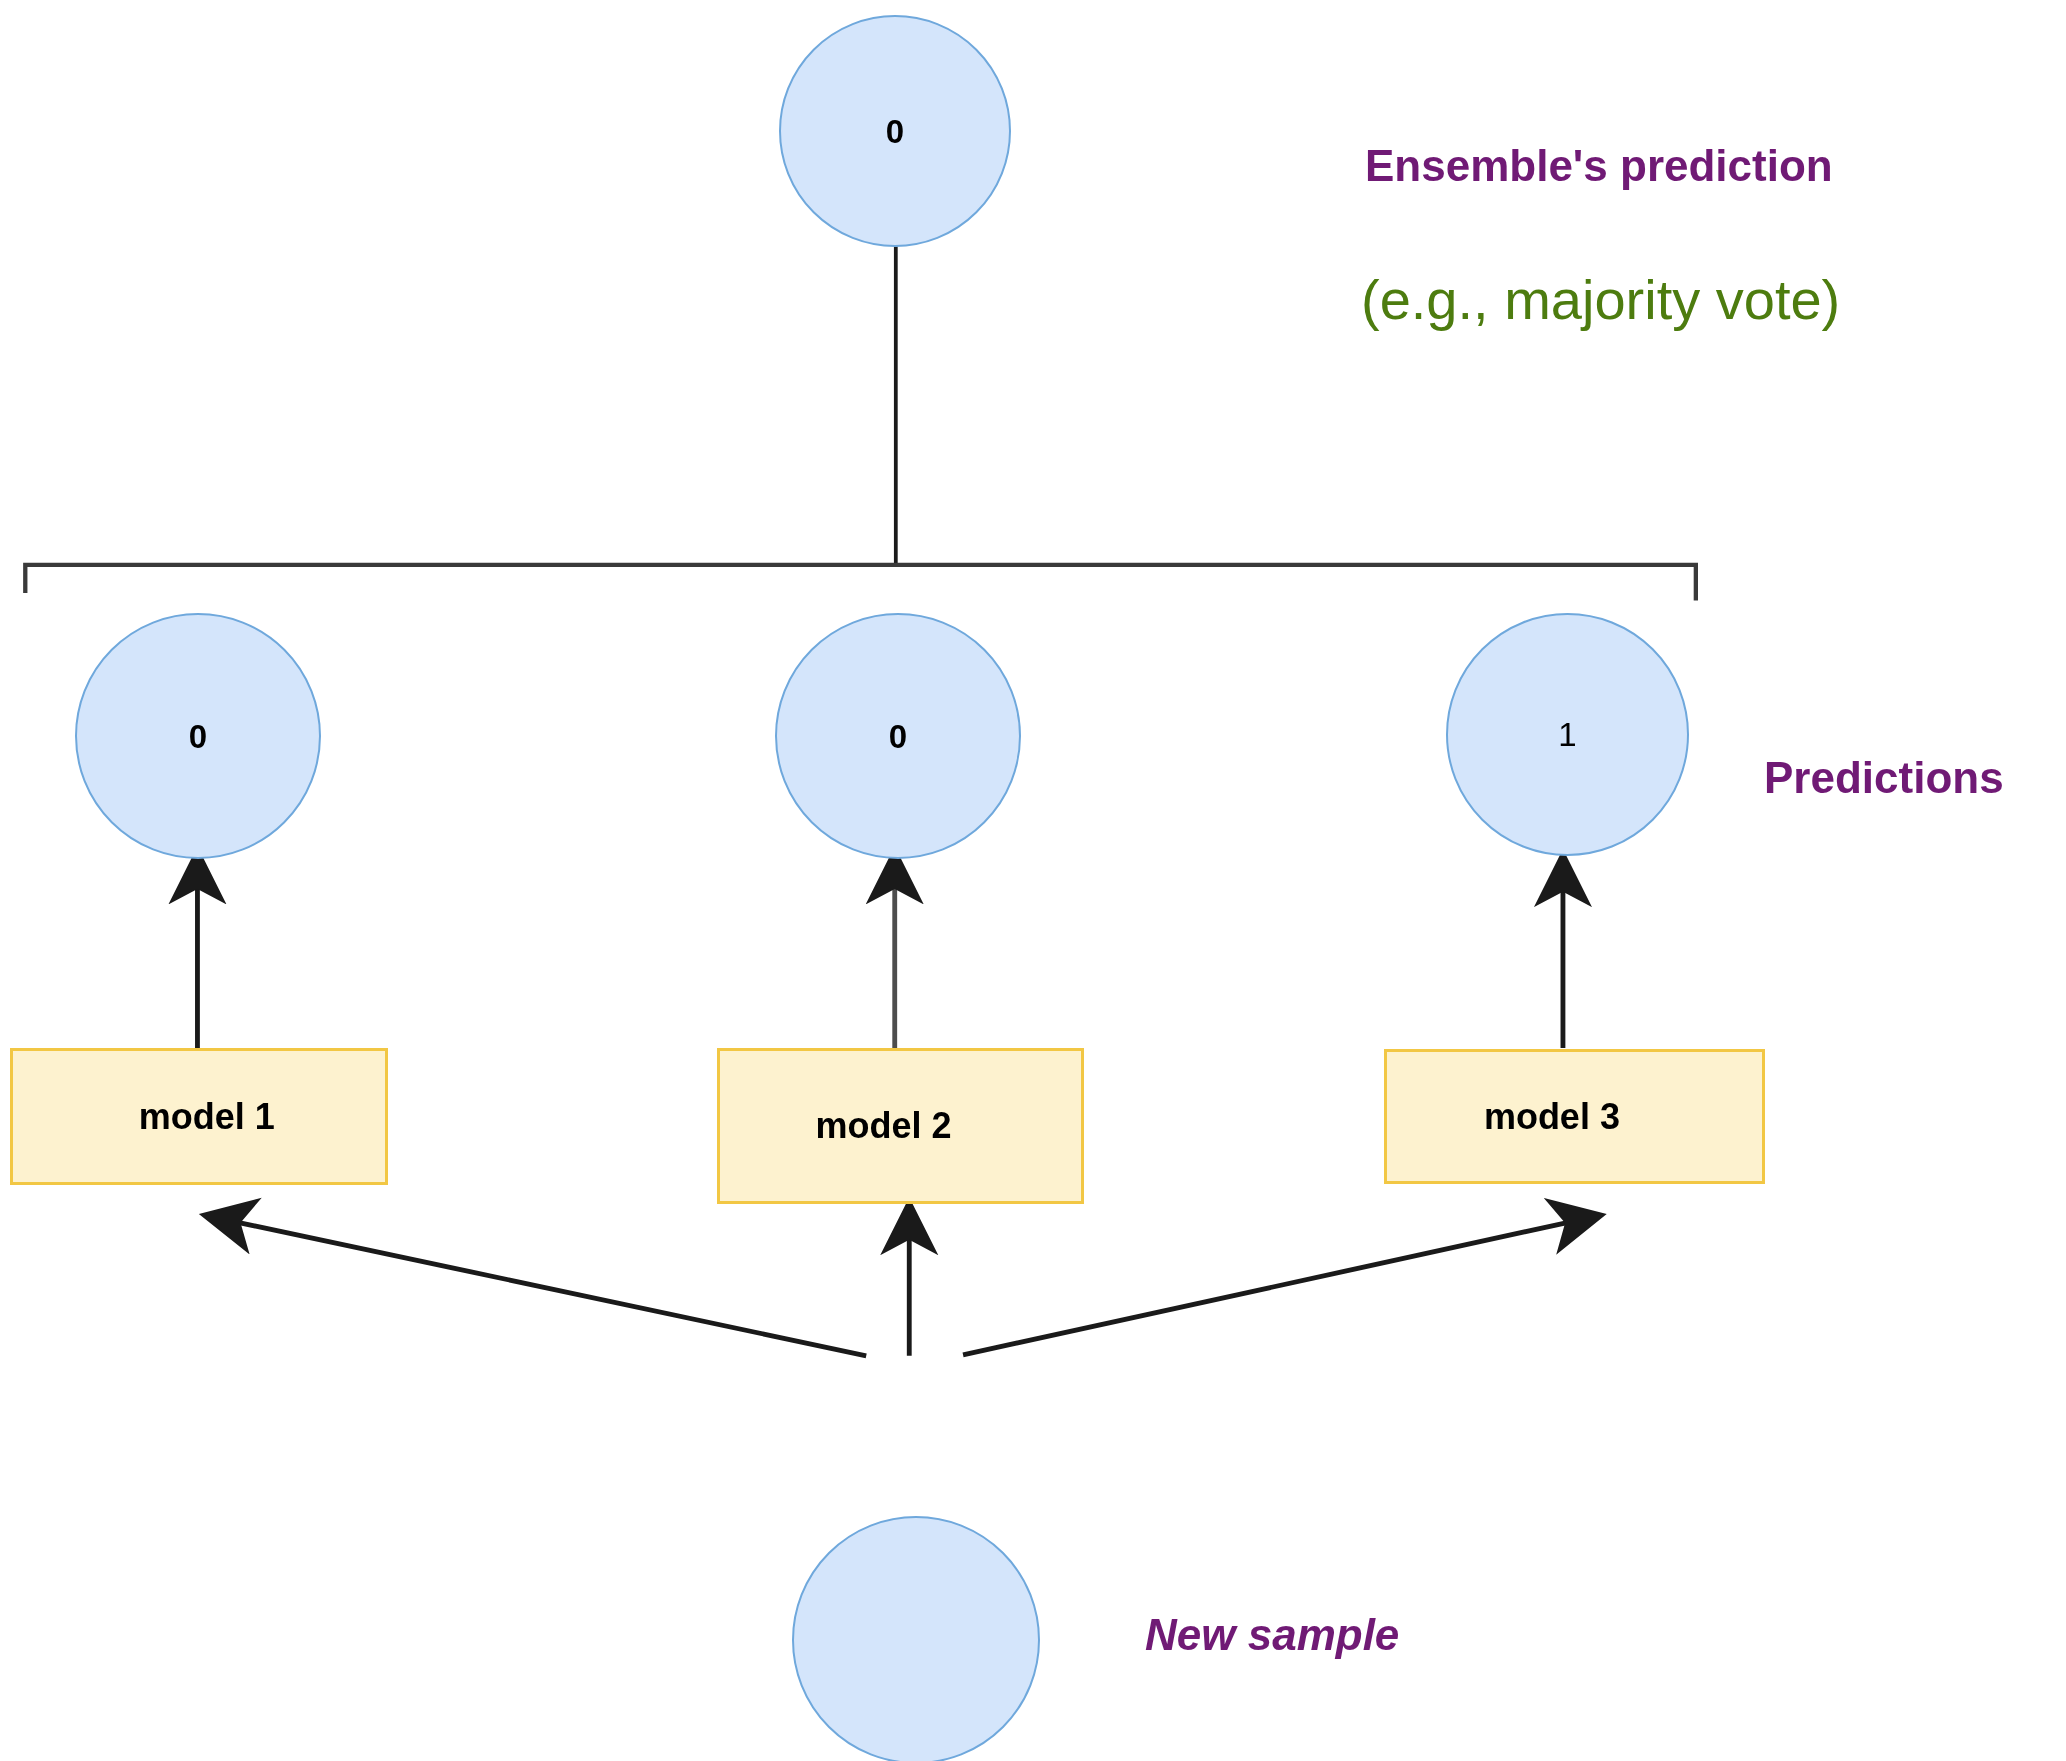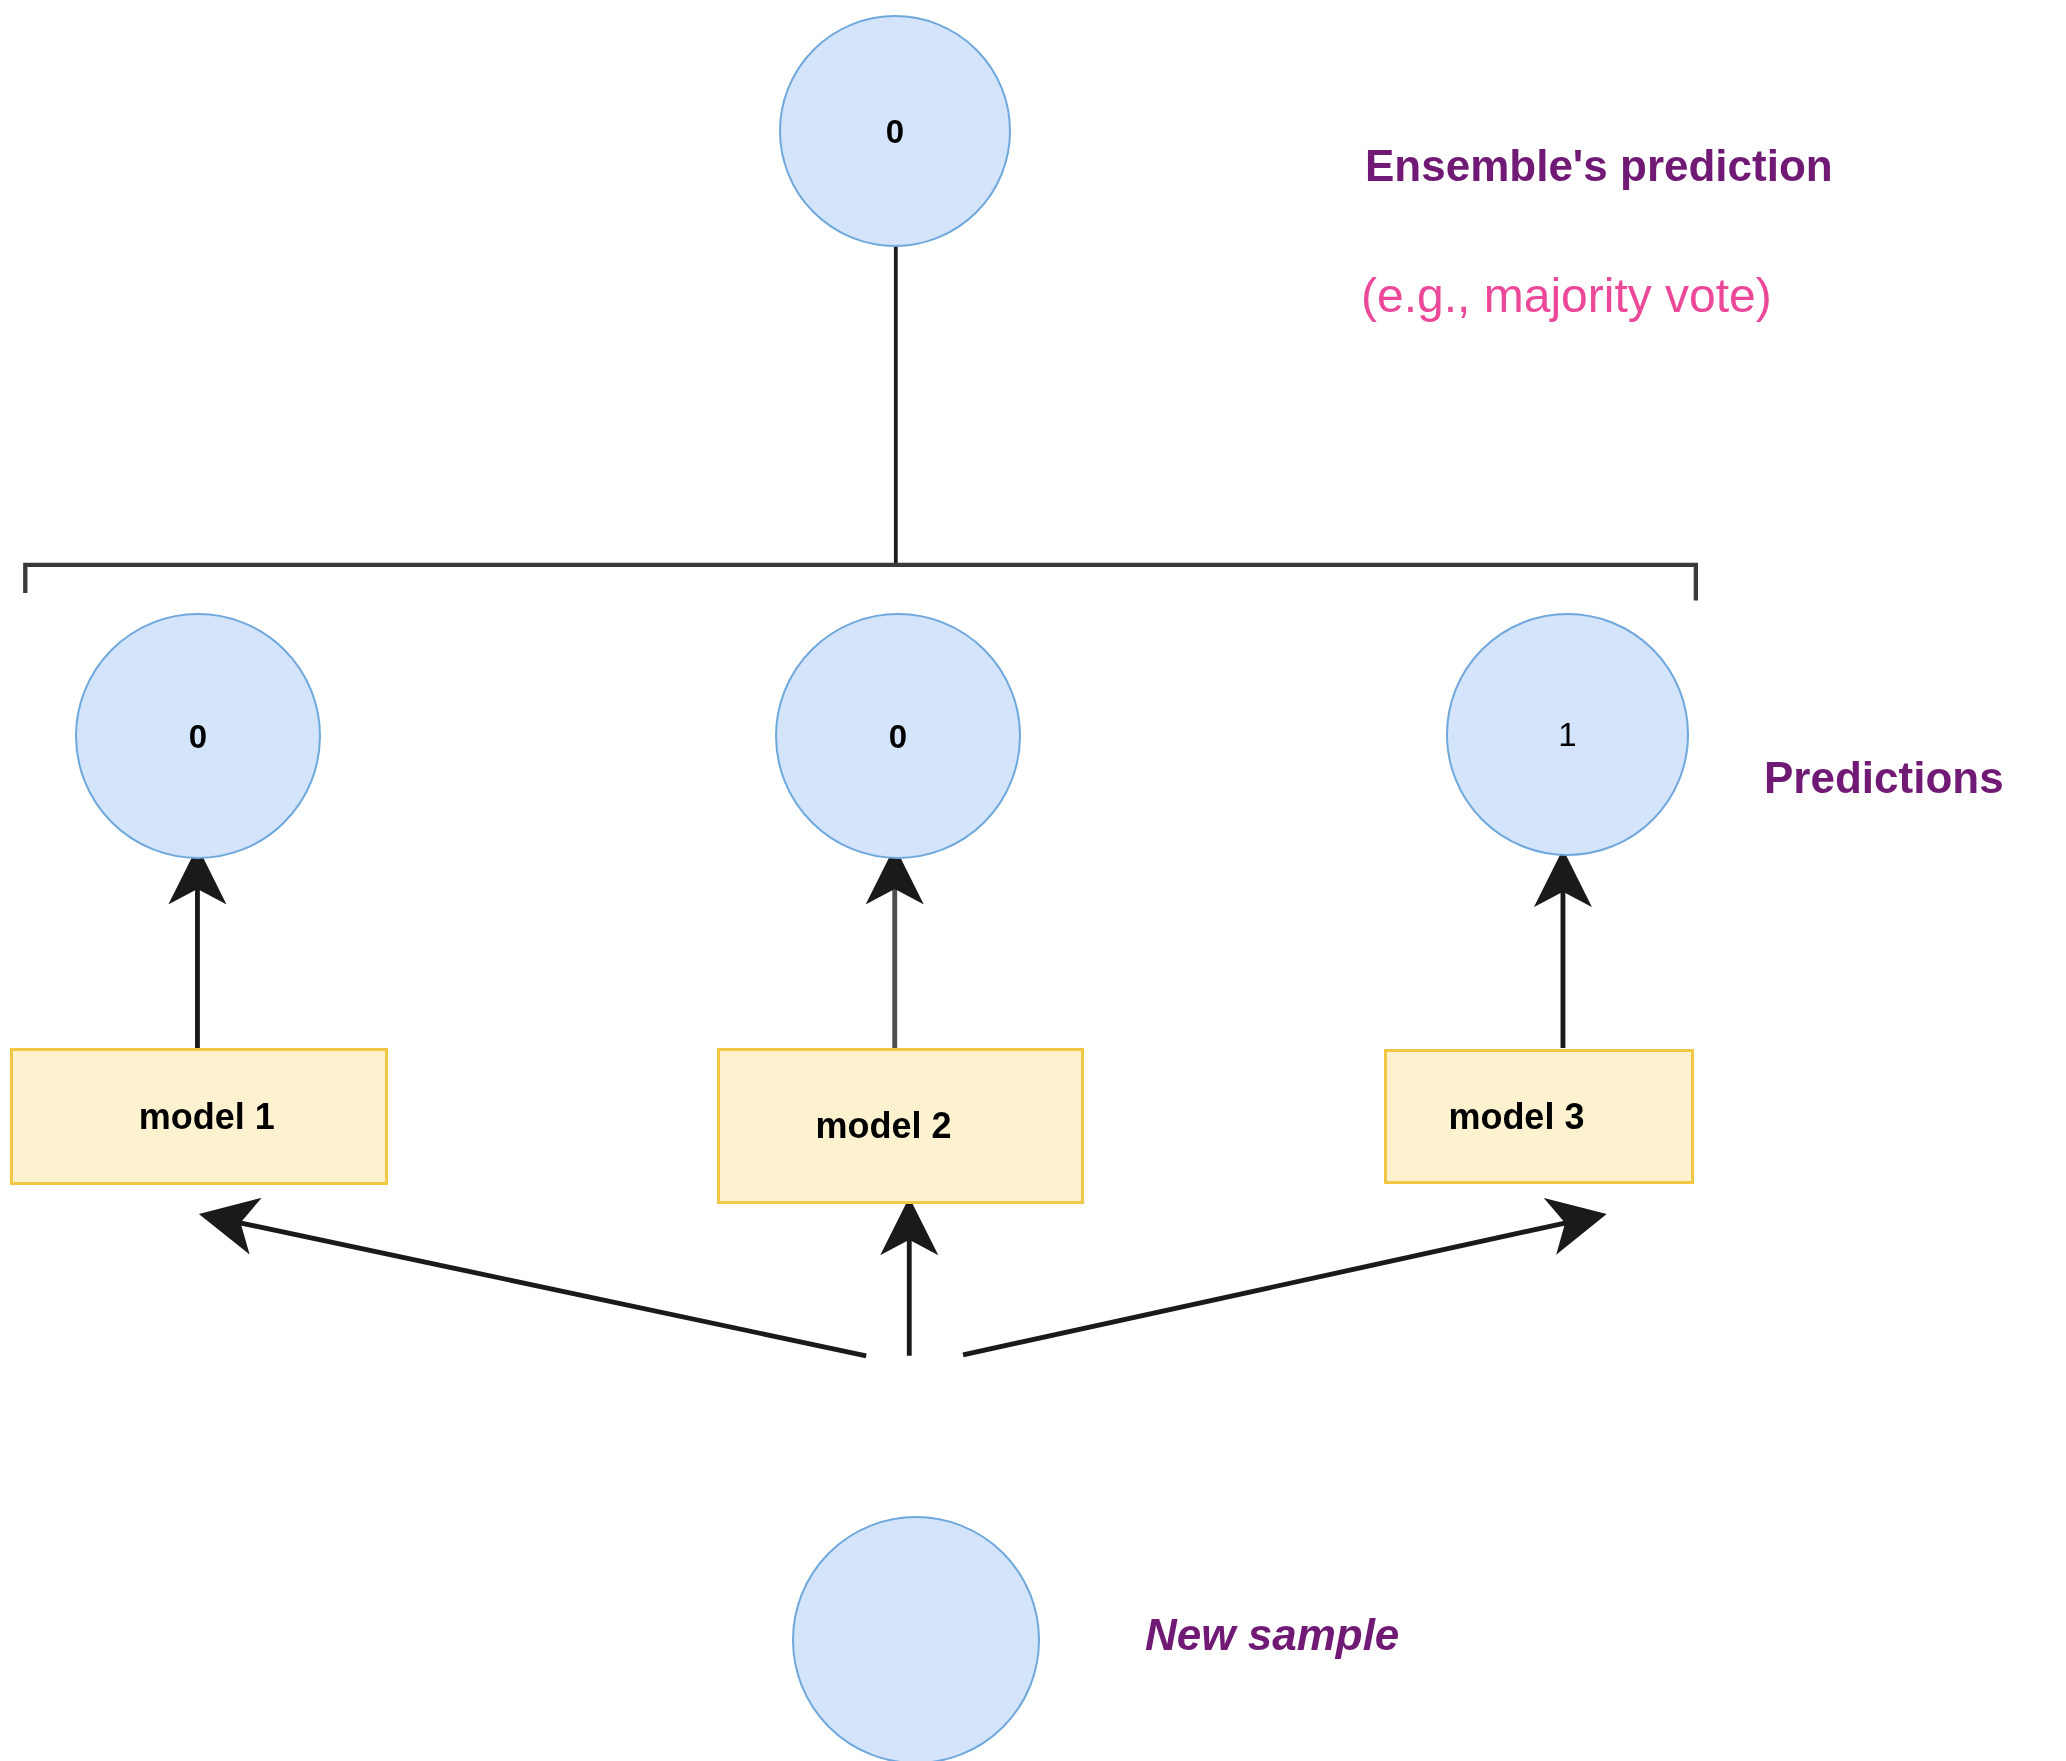--- a/index.html
+++ b/index.html
@@ -67,23 +67,23 @@
     white-space: nowrap;
     color: #701a75;
     z-index: 4;
   }
   .ann-bold {
     font-size: 44px;
     font-weight: bold;
     line-height: 1;
   }
   .ann-reg {
-    font-size: 48px;
+    font-size: 56px;
     font-weight: normal;
-    color: #ec4899;
+    color: #4d7c0f;
     line-height: 1;
   }
 </style>
 </head>
 <body>
 
 <div id="stage">
 
   <svg id="edges" viewBox="0 0 3840 3273">
     <defs>
@@ -128,21 +128,21 @@
   <div class="annotation ann-bold" style="left:1764px; top:756px;">Predictions</div>
 
   <div class="node-box" style="left:9.7px; top:1048px; width:378px; height:137px;padding-left:16px;">
     <span class="box-label">model 1</span>
   </div>
 
   <div class="node-box" style="left:717px; top:1048px; width:367px; height:156px;">
     <span class="box-label" style="position:relative; left:-17px;">model 2</span>
   </div>
 
-  <div class="node-box" style="left:1384px; top:1049px; width:310px; height:135px;">
+  <div class="node-box" style="left:1384px; top:1049px; width:381px; height:135px;">
     <span class="box-label" style="position:relative; left:-22.6px;">model 3</span>
   </div>
 
   <div class="node-circle" style="left:792px; top:1516px; width:248px; height:248px;"></div>
 
   <div class="annotation ann-bold" style="left:1145px; top:1613px;font-style:italic;">New sample</div>
 
 </div>
 
 

